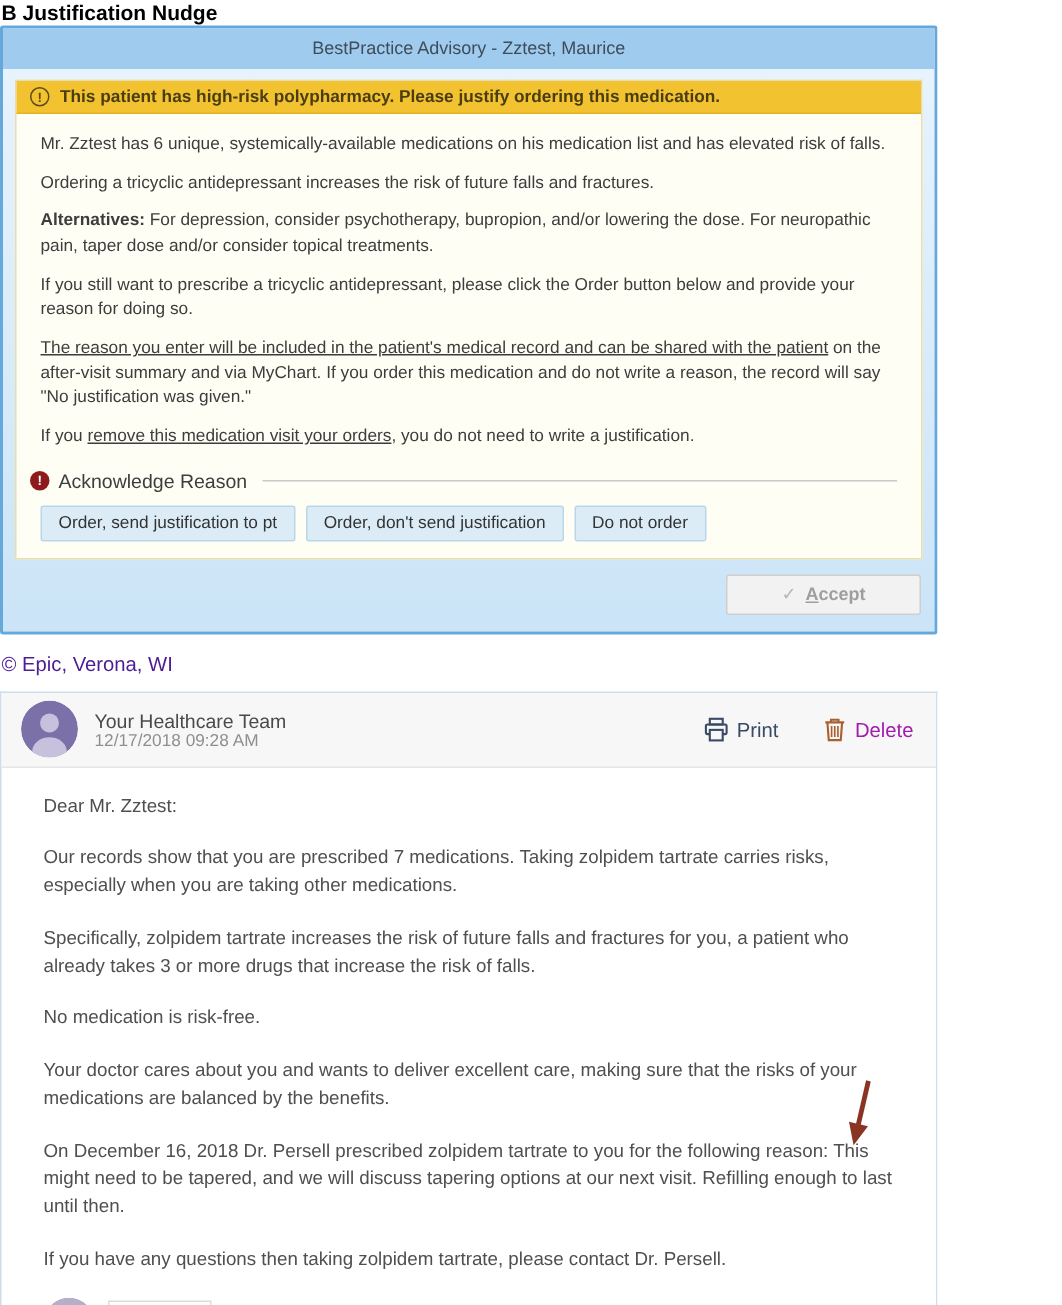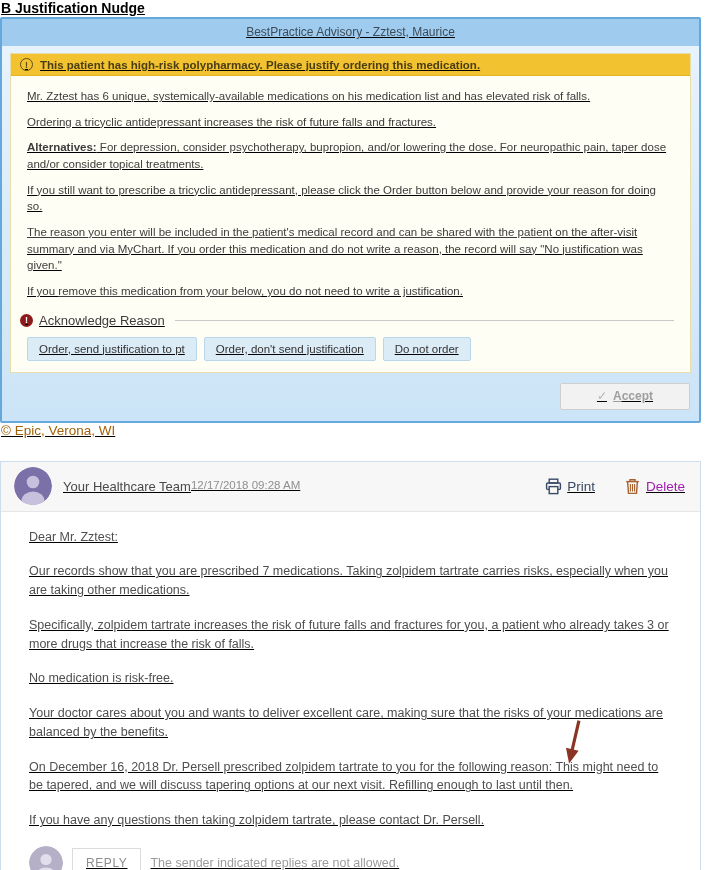--- a/index.html
+++ b/index.html
@@ -1,19 +1,19 @@
 <!DOCTYPE html>
 <html><head>
 <meta charset="utf-8">
 <style>
   * { margin:0; padding:0; box-sizing:border-box; }
   body { background:#fff; }
   .page {
-    width:701px; height:870px; position:relative; overflow:hidden;
-    font-family:"Liberation Sans", sans-serif; background:#fff;text-decoration:underline;
+    width:625px; height:870px; position:relative; overflow:hidden;
+    font-family:"Liberation Sans", sans-serif; background:#fff;
   }
   .panel-label { font-size:14px; font-weight:bold; color:#000; height:17px; padding-left:1px; }
 
   
   .bpa-window {
     border:2px solid #64a8dc; border-radius:2px;
     background:linear-gradient(#e9f4fd,#cbe4f7);
   }
   .bpa-titlebar {
     height:27px; background:#9fcbef; text-align:center; line-height:27px;
@@ -48,33 +48,33 @@
     background:#dcecf7; border:1px solid #b9d7ea; border-radius:2px;
     font-family:inherit; font-size:11.5px; color:#333; padding:5px 11px; cursor:pointer;
   }
   .bpa-footer { display:flex; justify-content:flex-end; padding:10px 9px 11px; }
   .accept-btn {
     width:130px; height:27px; background:#f2f2f2; border:1px solid #cfcfcf; border-radius:2px;
     color:#9e9e9e; font-family:inherit; font-size:12px; font-weight:bold;
     display:flex; align-items:center; justify-content:center; gap:6px;
   }
   .accept-check { color:#b5b5b5; font-weight:normal; }
-  .credit { font-size:13.5px; color:#a16207; padding:0 1px 0; height:22px; }
+  .credit { font-size:13.5px; color:#4c1d95; padding:12px 1px 0; height:22px; }
 
   
   .msg-panel {
     margin-top:16px; background:#fff;
     border:1px solid #cdddeb; border-bottom:2px solid #a9c7e4;
   }
   .msg-header {
     height:50px; background:#f7f7f7; border-bottom:1px solid #e6e6e6;
     display:flex; align-items:center; gap:11px; padding:0 15px 0 13px;
   }
   .avatar { width:38px; height:38px; border-radius:50%; overflow:hidden; flex:0 0 auto; }
-  .sender-block { flex:1; display:flex; flex-direction:row; gap:0; }
+  .sender-block { flex:1; display:flex; flex-direction:column; gap:0; }
   .sender { font-size:13px; color:#4a4a4a; }
   .timestamp { font-size:11.5px; color:#8f8f8f; }
   .actions { display:flex; align-items:center; gap:28px; }
   .action { display:flex; align-items:center; gap:4px; cursor:pointer; background:none; border:none; font-family:inherit; font-size:13.5px; }
   .action.print { color:#3a4a66; }
   .action.delete { color:#a21caf; }
 
   .msg-body { position:relative; padding:16px 28px 10px; }
   .subject { font-size:19px; font-weight:500; color:#3f4e94; margin:0 0 12px; }
   .msg-p { font-size:12.5px; color:#4f4f4f; line-height:1.5; margin:0 0 16px; }
@@ -103,21 +103,21 @@
         <span class="alert-icon">!</span>
         <span>This patient has high-risk polypharmacy. Please justify ordering this medication.</span>
       </div>
 
       <div class="bpa-textarea">
         <p class="bpa-p">Mr. Zztest has 6 unique, systemically-available medications on his medication list and has elevated risk of falls.</p>
         <p class="bpa-p">Ordering a tricyclic antidepressant increases the risk of future falls and fractures.</p>
         <p class="bpa-p"><b>Alternatives:</b><span> For depression, consider psychotherapy, bupropion, and/or lowering the dose. For neuropathic pain, taper dose and/or consider topical treatments.</span></p>
         <p class="bpa-p">If you still want to prescribe a tricyclic antidepressant, please click the Order button below and provide your reason for doing so.</p>
         <p class="bpa-p"><span class="u">The reason you enter will be included in the patient's medical record and can be shared with the patient</span><span> on the after-visit summary and via MyChart. If you order this medication and do not write a reason, the record will say "No justification was given."</span></p>
-        <p class="bpa-p"><span>If you </span><span class="u">remove this medication from your below</span><span>, you do not need to write a justification.</span></p>
+        <p class="bpa-p"><span>If you </span><span class="u">remove this medication visit your orders</span><span>, you do not need to write a justification.</span></p>
 
         <div class="ack-row">
           <span class="ack-icon">!</span>
           <span class="ack-label">Acknowledge Reason</span>
           <span class="ack-line"></span>
         </div>
 
         <div class="btn-row">
           <button class="bpa-btn">Order, send justification to pt</button>
           <button class="bpa-btn">Order, don't send justification</button>

